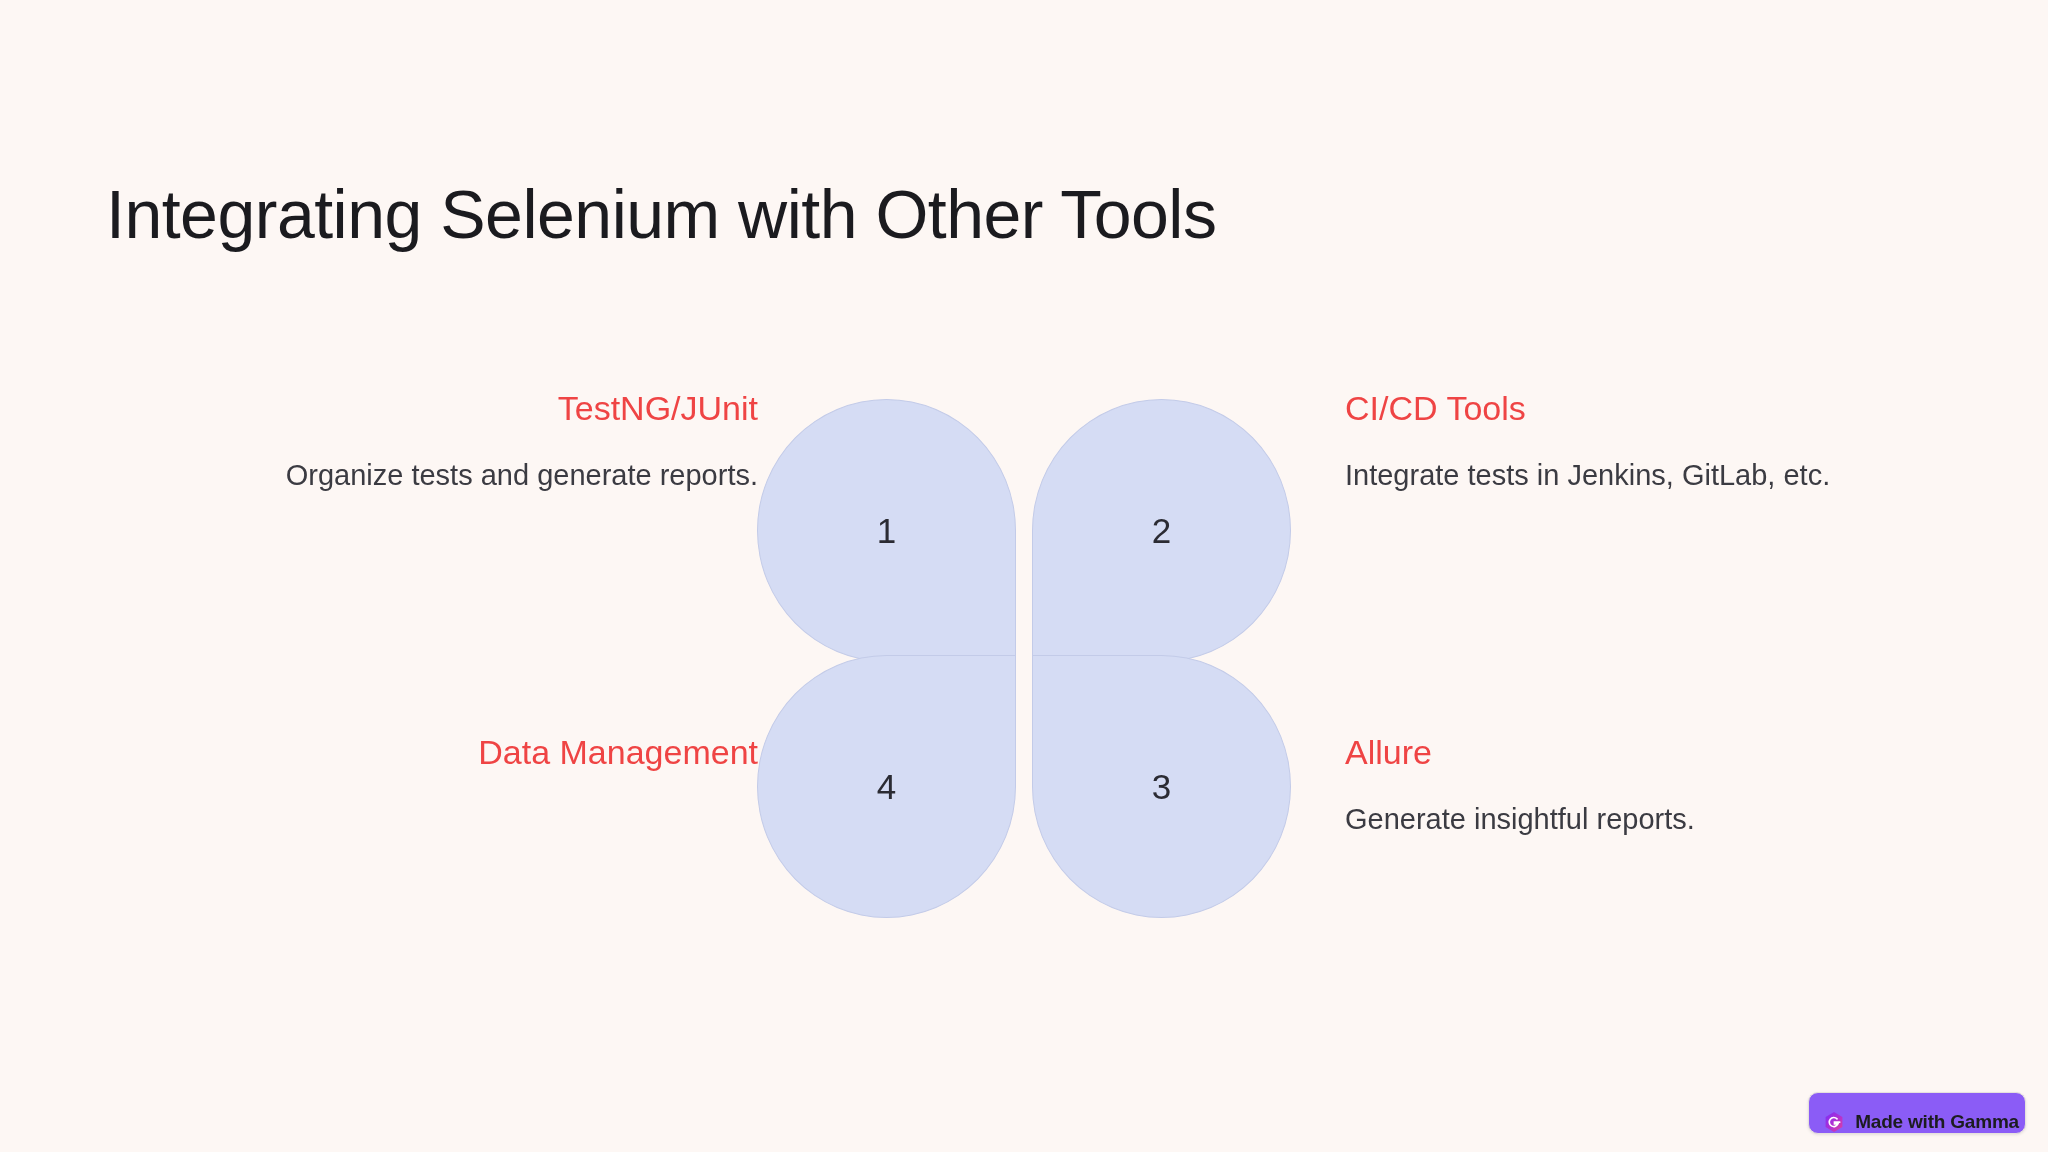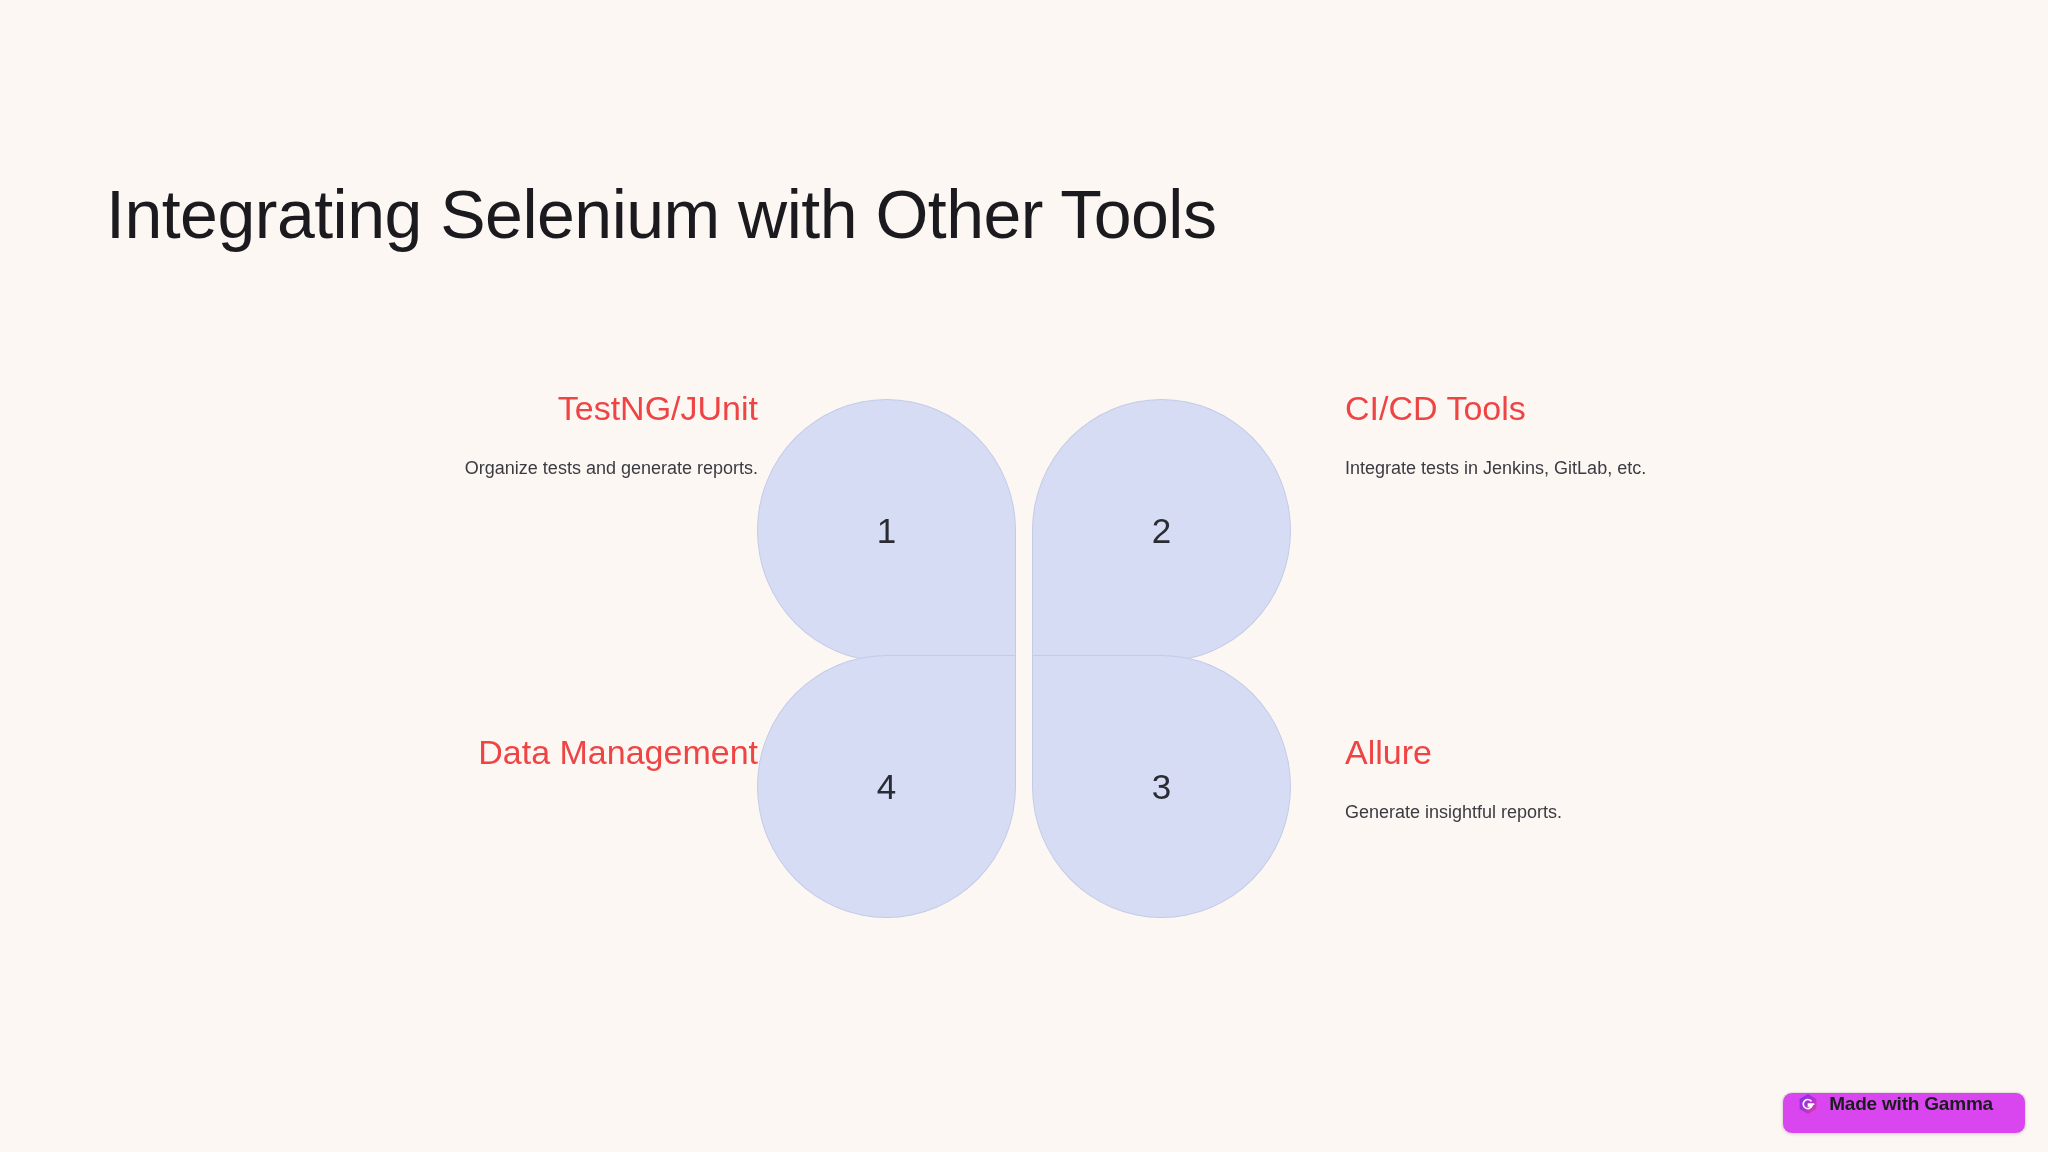--- a/index.html
+++ b/index.html
@@ -116,38 +116,38 @@
     font-weight: 400;
     color: #ef4444;
     line-height: 1.2;
     white-space: nowrap;
   }
   .label-block.left .label-title,
   .label-block.left .label-desc { white-space: nowrap; }
 
   .label-desc {
     margin-top: 27px;
-    font-size: 18px;
+    font-size: 29px;
     font-weight: 400;
     color: #3b3b42;
     line-height: 1.35;
     white-space: nowrap;
   }
 
   
   .gamma-badge {
     position: absolute;
     right: 22px;
     bottom: 18px;
     height: 42px;
     display: flex;
-    align-items: flex-start;
+    align-items: flex-end;
     gap: 10px;
-    padding: 0 32px 0 14px;
-    background: #d946ef;
+    padding: 0 6px 0 14px;
+    background: #8b5cf6;
     border: 1px solid #e6e1de;
     border-radius: 10px;
     box-shadow: 0 1px 3px rgba(0,0,0,0.10);
     text-decoration: none;
   }
   .gamma-logo { width: 22px; height: 22px; display: block; flex: 0 0 auto; }
   .gamma-text {
     font-size: 19px;
     font-weight: 700;
     color: #1c1c20;

